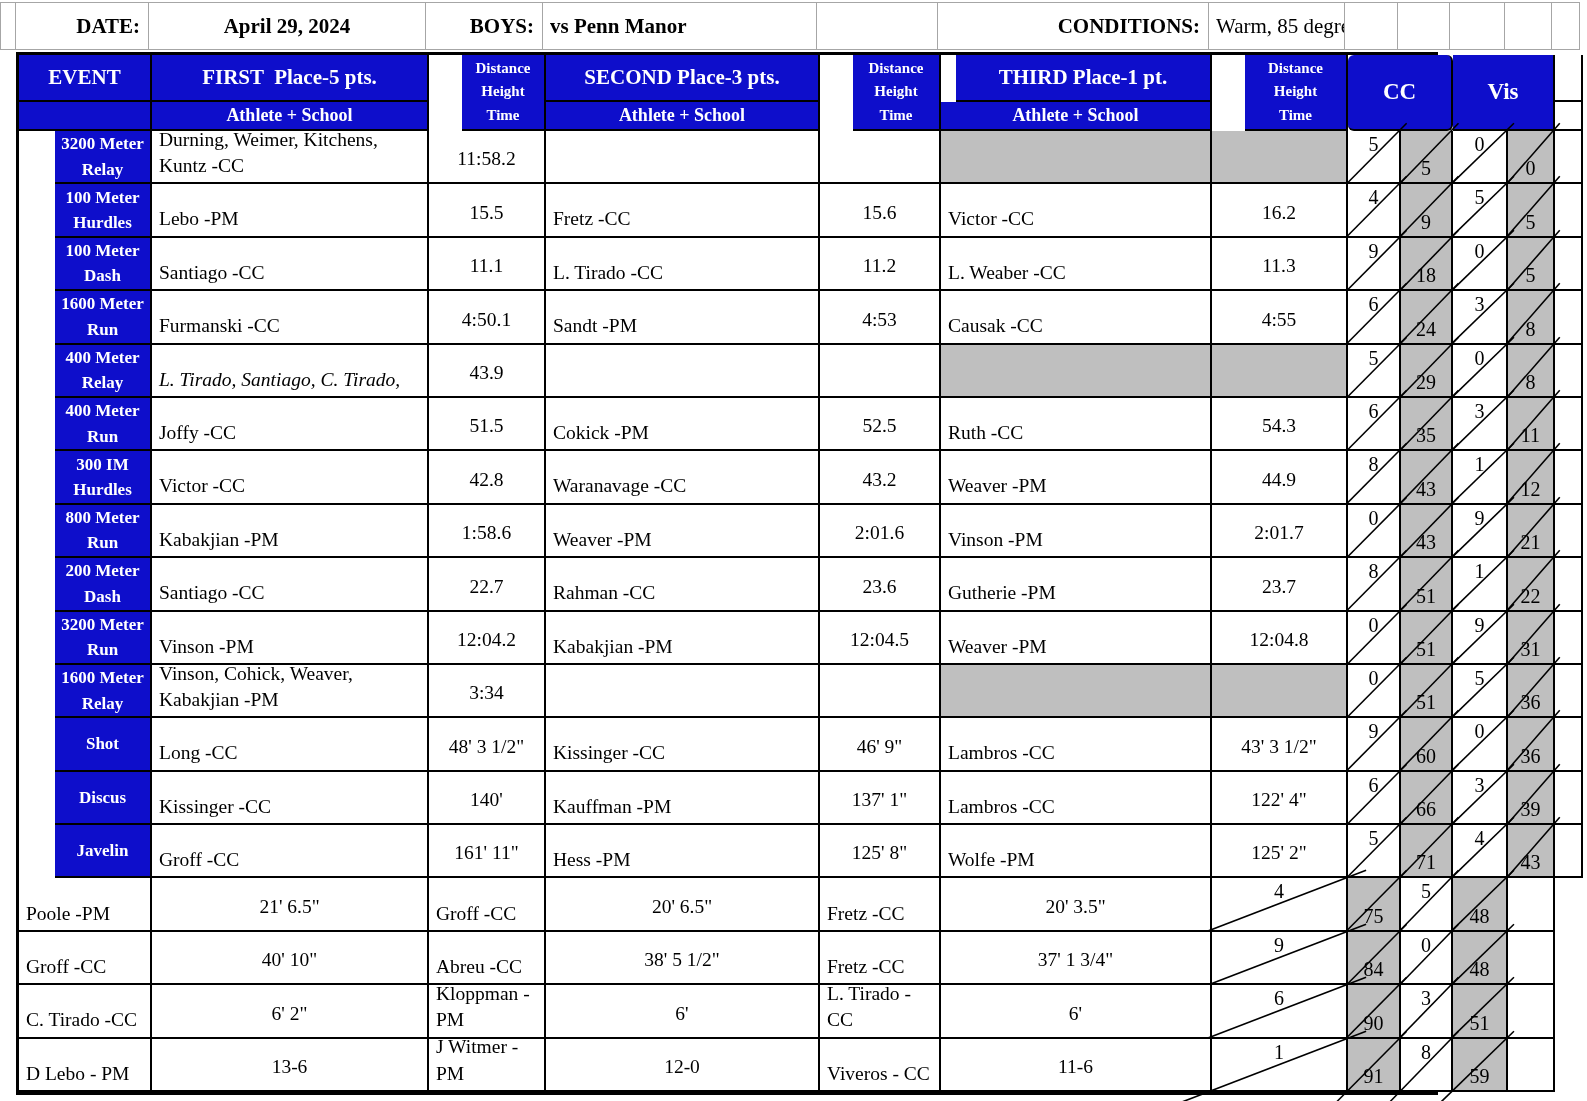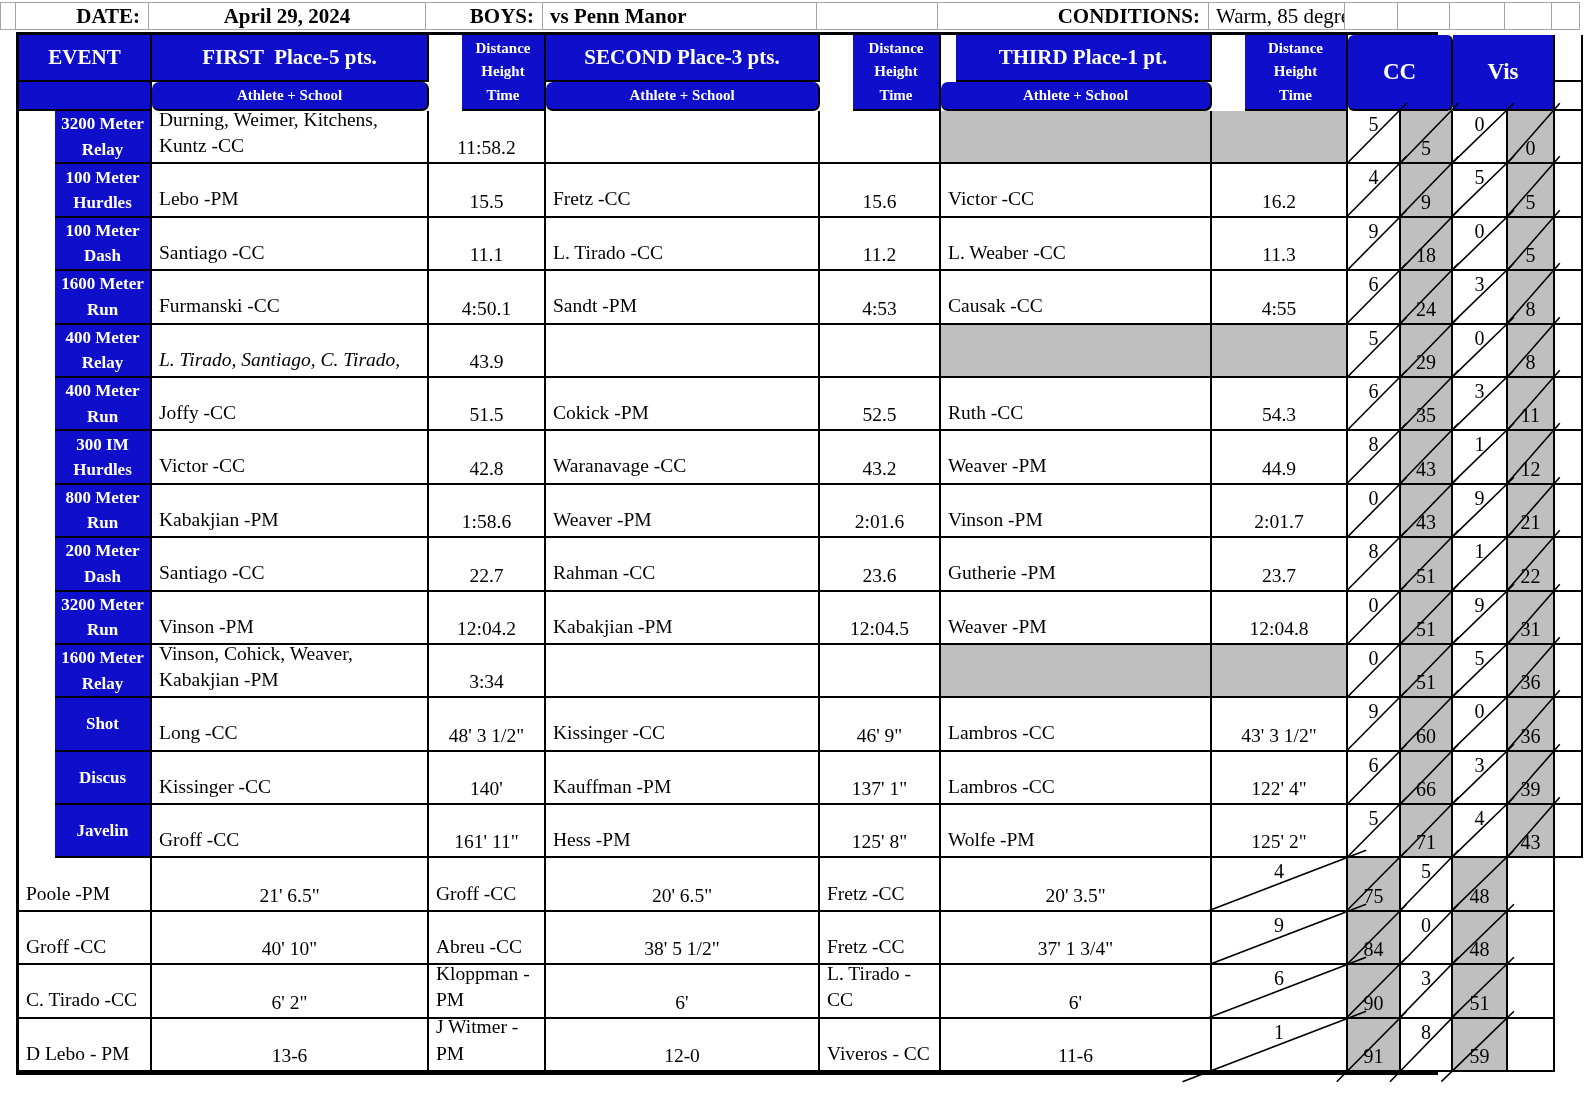--- a/index.html
+++ b/index.html
@@ -7,21 +7,21 @@
     width:1587px;height:1101px;background:#ffffff;
     font-family:"Liberation Serif",serif;color:#000;
     position:relative;overflow:hidden;
   }
   .sheet{position:absolute;top:2px;left:0;}
 
   
   .toprow{
     display:grid;
     grid-template-columns:16px 133px 277px 117px 274px 121px 271px 136px 53px 52px 55px 47px 28px;
-    height:28px;
+    height:48px;
   }
   .tcell{
     box-sizing:border-box;border:1px solid #a6a6a6;border-left:none;
     background:#fff;display:flex;align-items:center;
     font-size:21px;overflow:hidden;white-space:nowrap;
   }
   .tcell:first-child{border-left:1px solid #a6a6a6;}
   .t-label{font-weight:bold;justify-content:flex-end;padding-right:8px;}
   .t-center{font-weight:bold;justify-content:center;}
   .t-left{font-weight:bold;justify-content:flex-start;padding-left:7px;}
@@ -39,37 +39,37 @@
   .cell{
     box-sizing:border-box;position:relative;
     border-right:2px solid #000;border-bottom:2px solid #000;
     background:#fff;
   }
   .hdr{
     background:#0e0ecb;color:#fff;font-weight:bold;
     display:flex;align-items:center;justify-content:center;text-align:center;
   }
   .h-title{font-size:21px;white-space:pre;}
-  .h-sub{font-size:15px;border-radius:7px;}
+  .h-sub{font-size:18px;}
   .h-dht{font-size:15px;white-space:pre-line;line-height:1.55;margin-left:33px;}
   .h-score{font-size:23px;}
   .h-end{background:#fff;}
 
   .event{
     background:#0e0ecb;color:#fff;font-weight:bold;font-size:17px;
     display:flex;align-items:center;justify-content:center;text-align:center;
     line-height:1.5;padding:0 2px;margin-left:36px;
   }
   .athlete{
     font-size:19.5px;display:flex;align-items:flex-end;
     padding:0 4px 3px 7px;line-height:1.35;overflow:hidden;
   }
   .mark{
     font-size:19.5px;display:flex;align-items:flex-end;justify-content:center;
-    padding-bottom:3px;overflow:visible;white-space:nowrap;
+    padding-bottom:12px;overflow:visible;white-space:nowrap;
   }
   .clip{white-space:nowrap;font-style:italic;}
   .gray{background:#bfbfbf;}
   .score{background:#fff;}
   .score.total{background:#bfbfbf;}
   .score .num{
     position:absolute;left:0;right:0;text-align:center;
     font-size:20px;line-height:1.2;
   }
   .score.pts .num{top:1px;}

